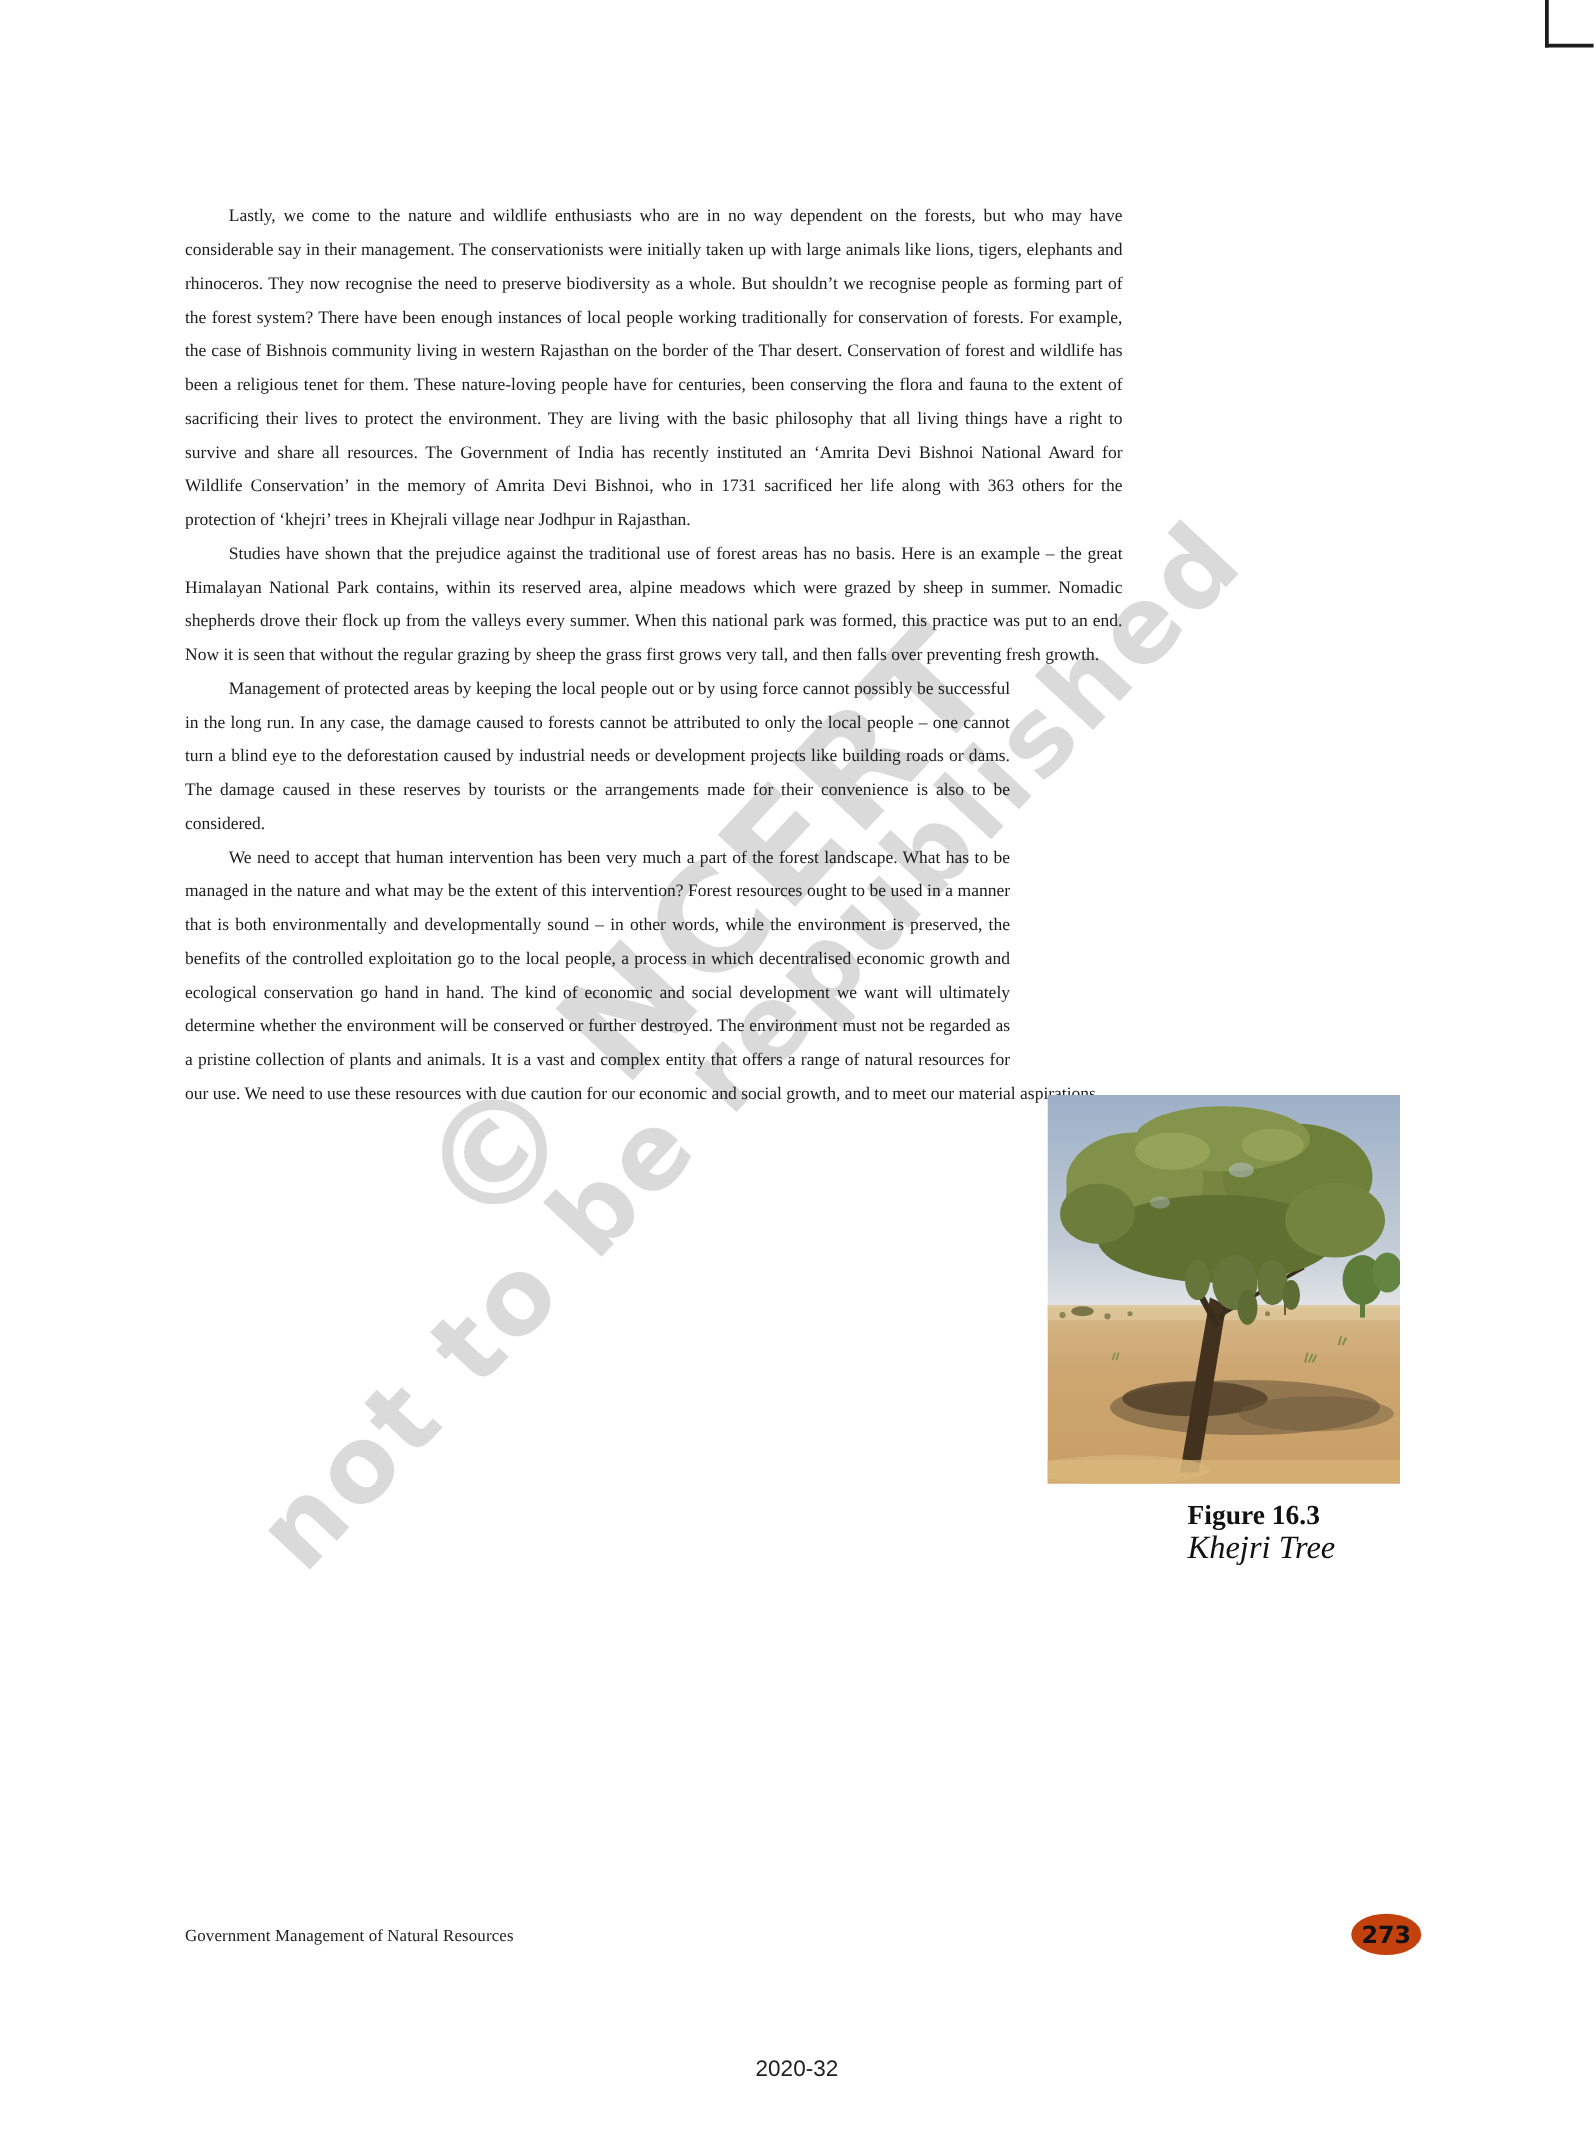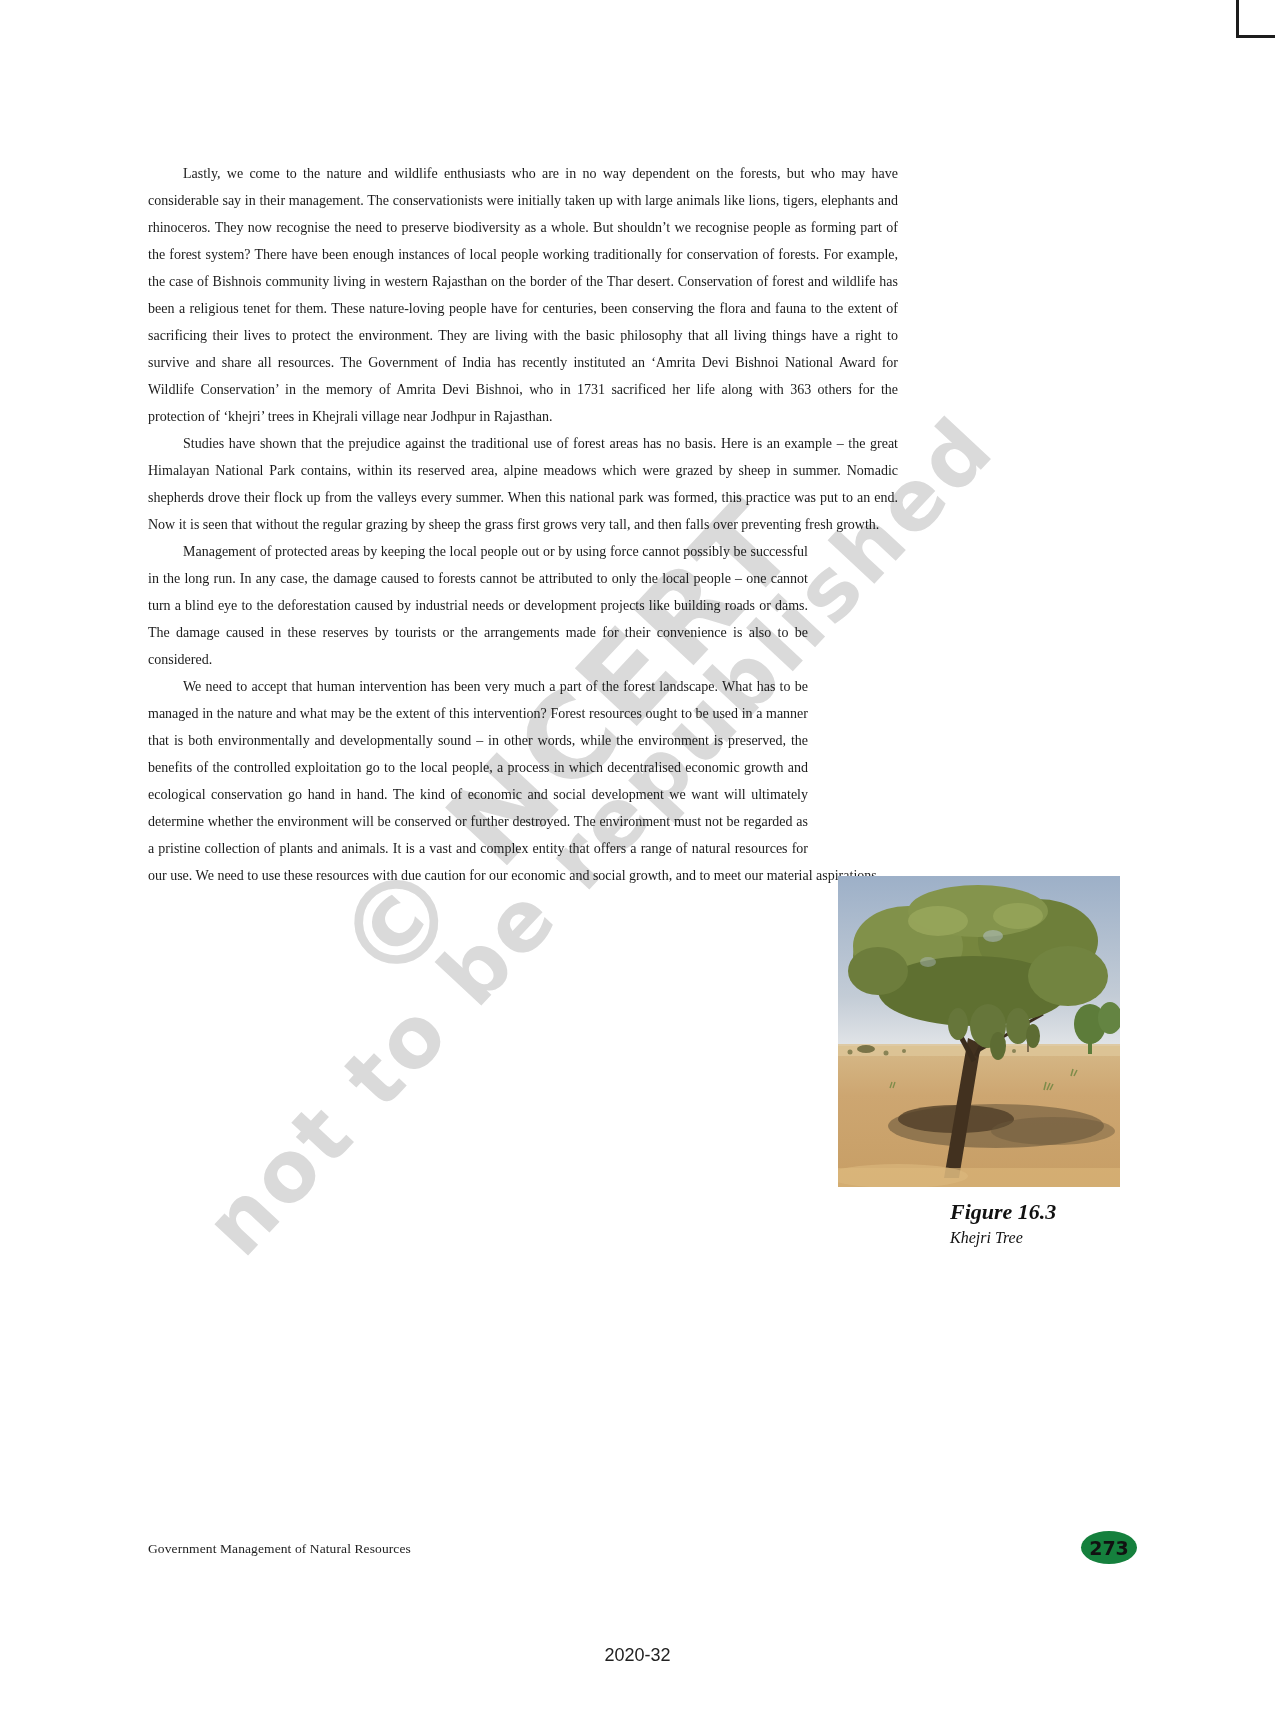--- a/index.html
+++ b/index.html
@@ -33,32 +33,32 @@
   .text-col p{margin:0;padding:0;text-indent:35px;}
   .photo-spacer{float:right;clear:right;width:90px;height:308px;}
 
   
   .fig{
     position:absolute;left:838px;top:876px;width:282px;margin:0;z-index:3;
   }
   .fig svg{display:block;}
   .fig figcaption{margin-top:12px;margin-left:112px;}
   .fig-label{
-    font-size:22px;font-weight:bold;font-style:italic;line-height:26px;color:#111;margin-top:10px;
+    font-size:22px;font-weight:bold;line-height:26px;color:#111;margin-top:10px;
   }
-  .fig-caption{font-size:16px;font-style:italic;line-height:25px;color:#111;}
+  .fig-caption{font-size:26px;font-style:italic;line-height:25px;color:#111;}
 
   
   .footer-title{
     position:absolute;left:148px;top:1541px;font-size:13.5px;color:#222;
     letter-spacing:0.1px;z-index:2;
   }
   .page-badge{
     position:absolute;left:1081px;top:1531px;width:56px;height:33px;
-    background:#15803d;border-radius:50%;display:flex;align-items:center;
+    background:#c2410c;border-radius:50%;display:flex;align-items:center;
     justify-content:center;z-index:2;
   }
   .page-badge span{
     font-family:"DejaVu Sans",sans-serif;font-weight:bold;font-size:19px;color:#111;
   }
   .year-mark{
     position:absolute;left:0;top:1645px;width:100%;text-align:center;
     font-family:"Liberation Sans",sans-serif;font-size:18px;color:#222;z-index:2;
   }
 </style>

